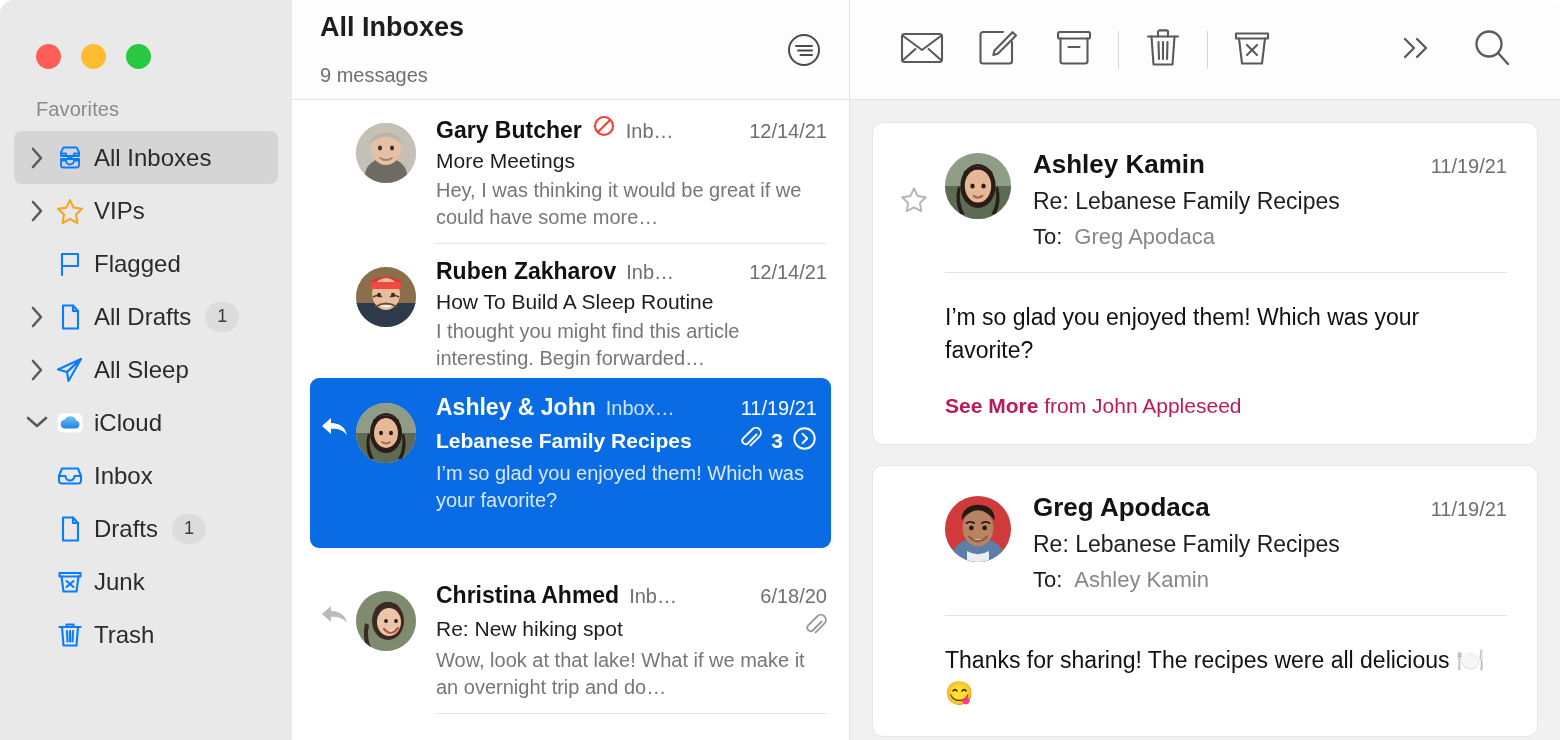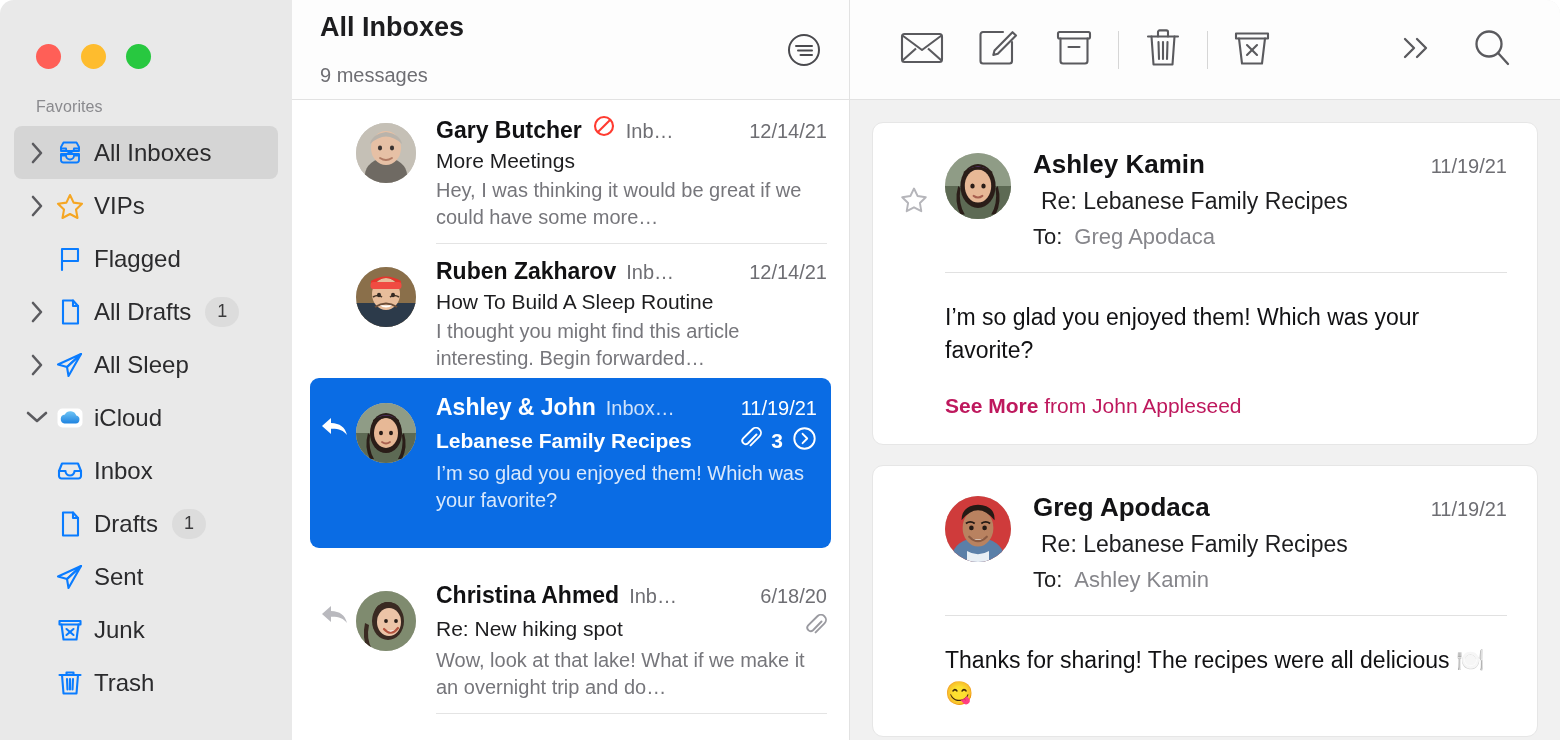--- a/index.html
+++ b/index.html
@@ -35,21 +35,21 @@
     gap: 20px;
     padding: 38px 0 0 36px;
     height: 74px;
   }
   .tl { width: 25px; height: 25px; border-radius: 50%; display: block; }
   .tl.red { background: #ff5f57; }
   .tl.yellow { background: #febc2e; }
   .tl.green { background: #28c840; }
 
   .section-label {
-    font-size: 16px;
+    font-size: 20px;
     color: #8a8a8e;
     font-weight: 400;
     padding: 24px 16px 10px 36px;
     letter-spacing: 0.1px;
   }
 
   .side-item {
     display: flex;
     align-items: center;
     height: 53px;
@@ -210,21 +210,21 @@
     flex: 0 0 auto;
   }
   .card-head { display: flex; align-items: flex-start; }
   .star-col { width: 46px; flex: 0 0 46px; padding-top: 36px; color: #b5b5ba; }
   .card-avatar { width: 84px; flex: 0 0 84px; padding-top: 4px; }
   .card-avatar .avatar { width: 66px; height: 66px; }
   .card-meta { flex: 1; min-width: 0; padding-left: 4px; }
   .card-row1 { display: flex; align-items: baseline; }
   .card-sender { font-size: 26px; font-weight: bold; color: #131315; }
   .card-date { margin-left: auto; font-size: 20px; color: #6e6e73; }
-  .card-subject { font-size: 23px; color: #1d1d1f; margin-top: 8px; margin-left: 8px; }
+  .card-subject { font-size: 23px; color: #1d1d1f; margin-top: 8px; }
   .card-to { font-size: 22px; margin-top: 9px; display: flex; gap: 12px; }
   .card-to .to-lbl { color: #1d1d1f; }
   .card-to .to-val { color: #86868b; }
   .card-divider { height: 1px; background: #e1e1e1; margin: 22px 0 0 46px; }
   .card-text { font-size: 23px; color: #111113; margin: 28px 0 0 46px; line-height: 1.45; }
   .see-more { margin: 26px 0 0 46px; font-size: 21px; color: #be185d; }
   .see-more b { font-weight: bold; }
 
   svg { shape-rendering: geometricPrecision; }
 </style>
@@ -350,29 +350,20 @@
       <span class="side-icon">
         <svg width="32" height="32" viewBox="0 0 32 32" fill="none" stroke="#0a7cff" stroke-width="2.1" stroke-linejoin="round" stroke-linecap="round">
           <path d="M9 4.5 L19 4.5 L24 10 L24 27.5 L9 27.5 Z"></path>
           <path d="M19 4.5 L19 10 L24 10"></path>
         </svg>
       </span>
       <span class="side-label">Drafts</span>
       <span class="side-badge">1</span>
     </div>
 
-    <div class="side-item child">
-      <span class="side-icon">
-        <svg width="32" height="32" viewBox="0 0 32 32" fill="none" stroke="#0a7cff" stroke-width="2.1" stroke-linejoin="round" stroke-linecap="round">
-          <path d="M27 5 L4 15.5 L13 18 L27 5 Z"></path>
-          <path d="M27 5 L13 18 L14.5 27 L27 5 Z"></path>
-        </svg>
-      </span>
-      <span class="side-label">Sent</span>
-    </div>
 
     <div class="side-item child">
       <span class="side-icon">
         <svg width="32" height="32" viewBox="0 0 32 32" fill="none" stroke="#0a7cff" stroke-width="2.1" stroke-linejoin="round" stroke-linecap="round">
           <path d="M5.5 7 L26.5 7 L26.5 10.5 L5.5 10.5 Z"></path>
           <path d="M7.5 10.5 L9.5 25.5 L22.5 25.5 L24.5 10.5"></path>
           <path d="M12.5 15 L19.5 21"></path>
             <path d="M19.5 15 L12.5 21"></path>
         </svg>
       </span>

